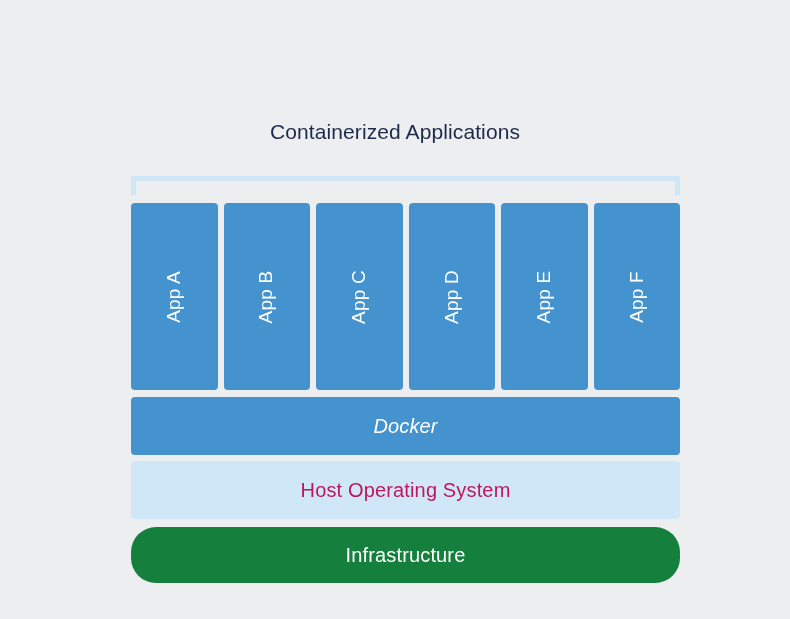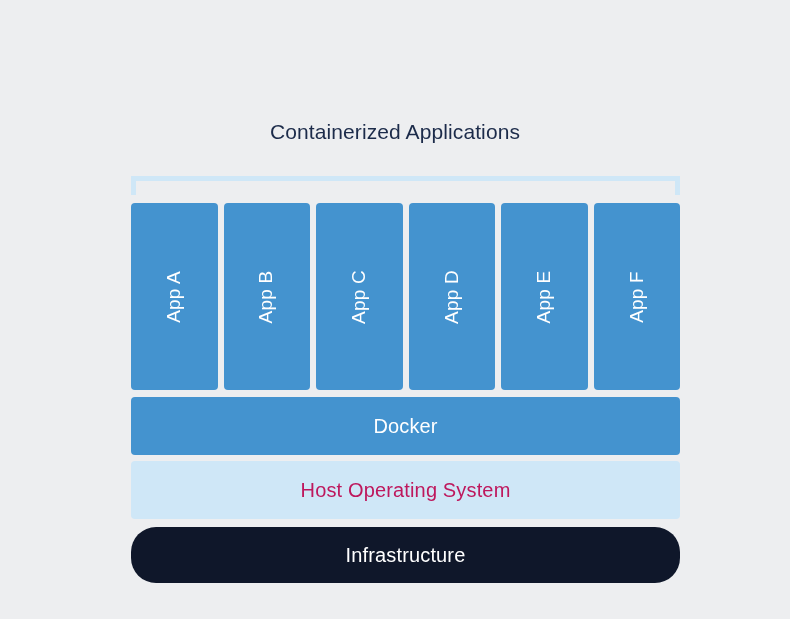--- a/index.html
+++ b/index.html
@@ -96,34 +96,35 @@
     font-size: 20px;
     font-weight: 400;
     letter-spacing: 0.15px;
     white-space: nowrap;
   }
 
   #layer-docker {
     top: 397px;
     height: 58px;
     background: #4493cf;
+    font-style: italic;
   }
   #layer-docker .layer-bar-label { color: #ffffff; }
 
   #layer-host-os {
     top: 461px;
     height: 58px;
     background: #cfe7f7;
   }
   #layer-host-os .layer-bar-label { color: #be185d; }
 
   #layer-infrastructure {
     top: 527px;
     height: 56px;
-    background: #0f172a;
+    background: #15803d;
     border-radius: 25px;
   }
   #layer-infrastructure .layer-bar-label { color: #ffffff; }
 </style>
 </head>
 <body>
 
 <div id="diagram-canvas">
 
   <div id="diagram-title">Containerized Applications</div>

